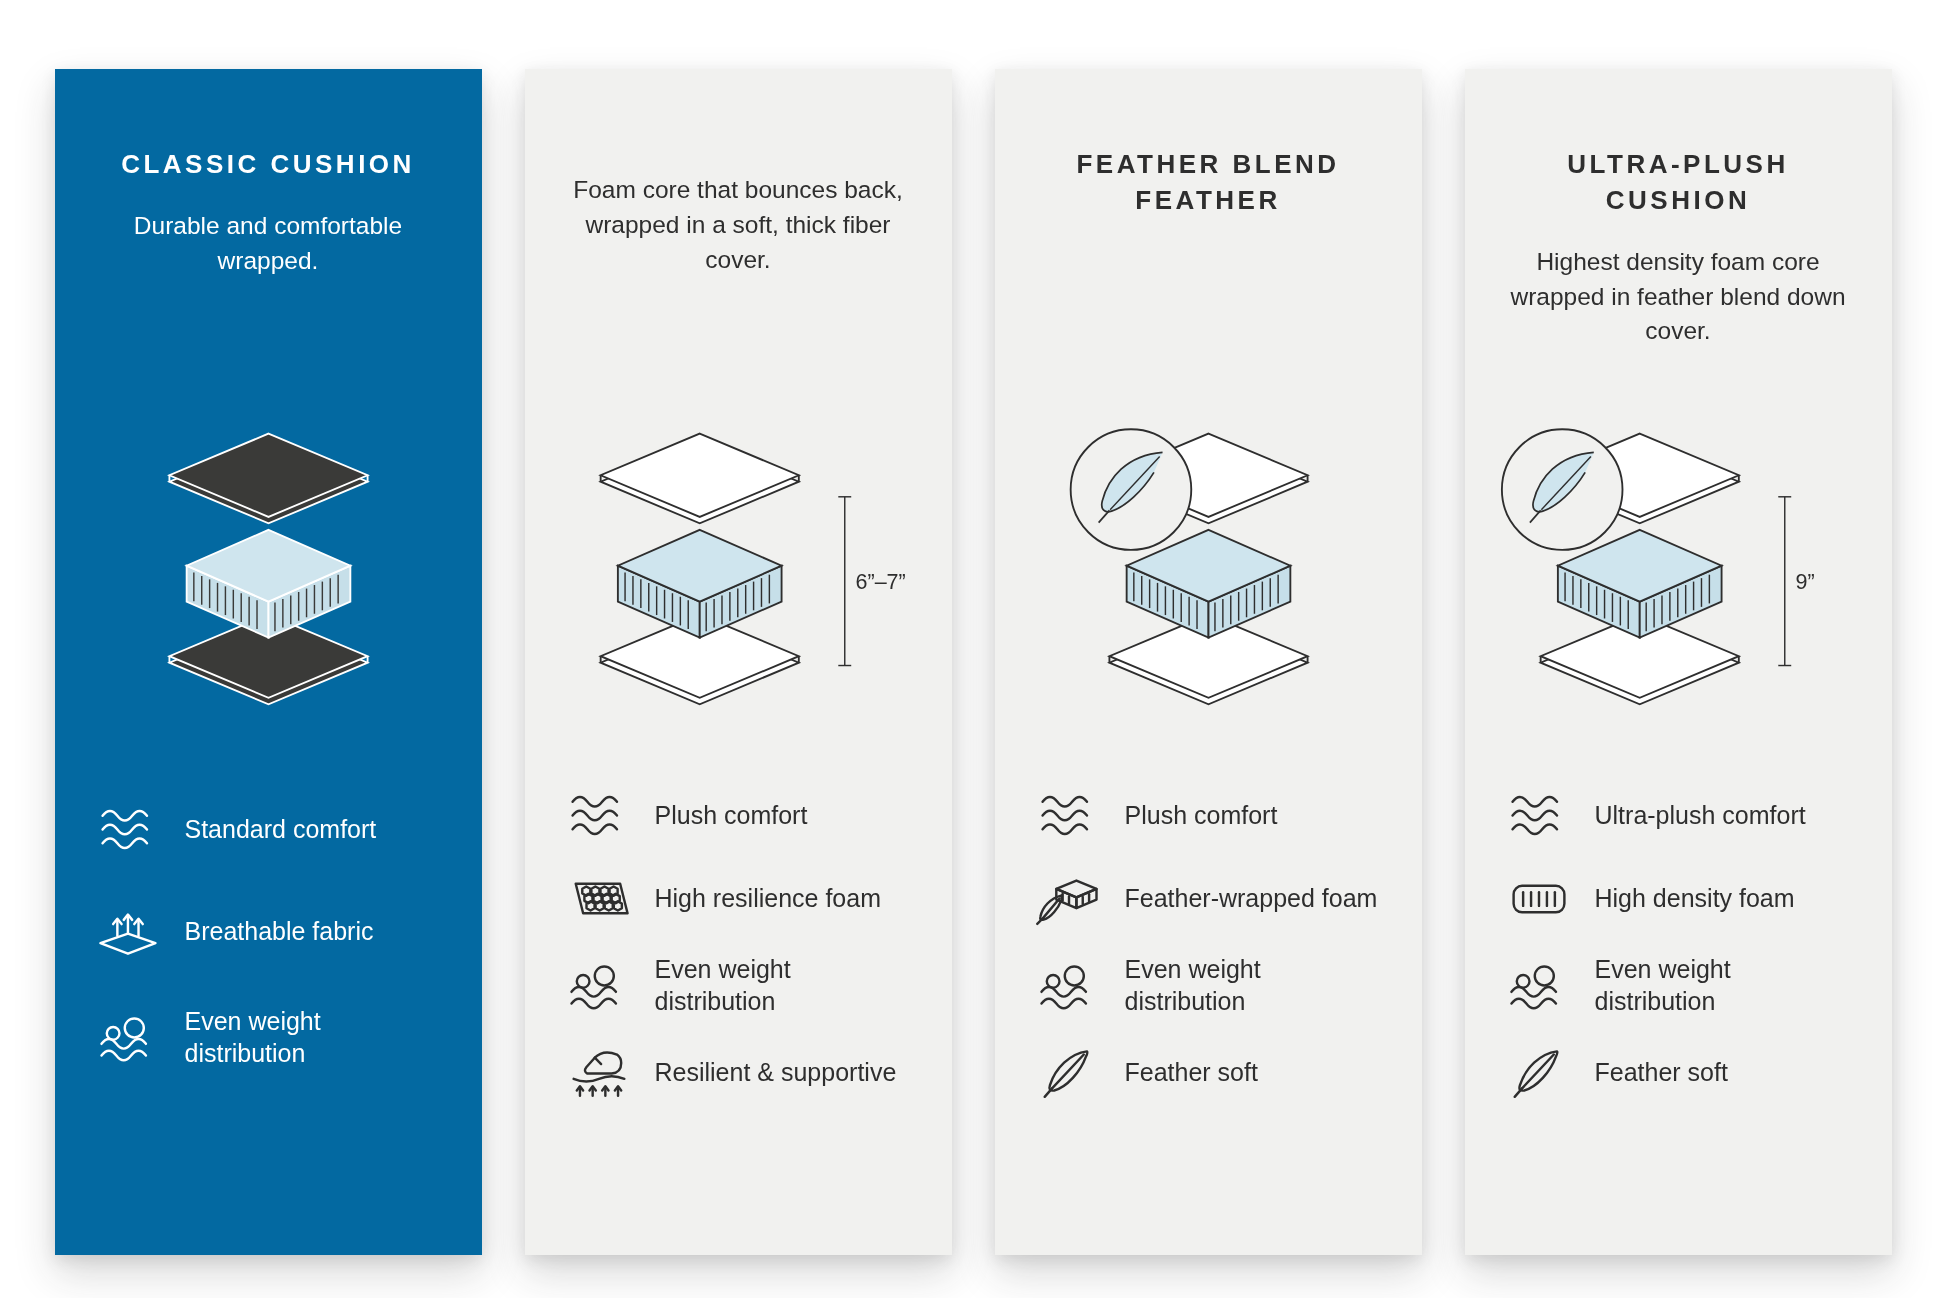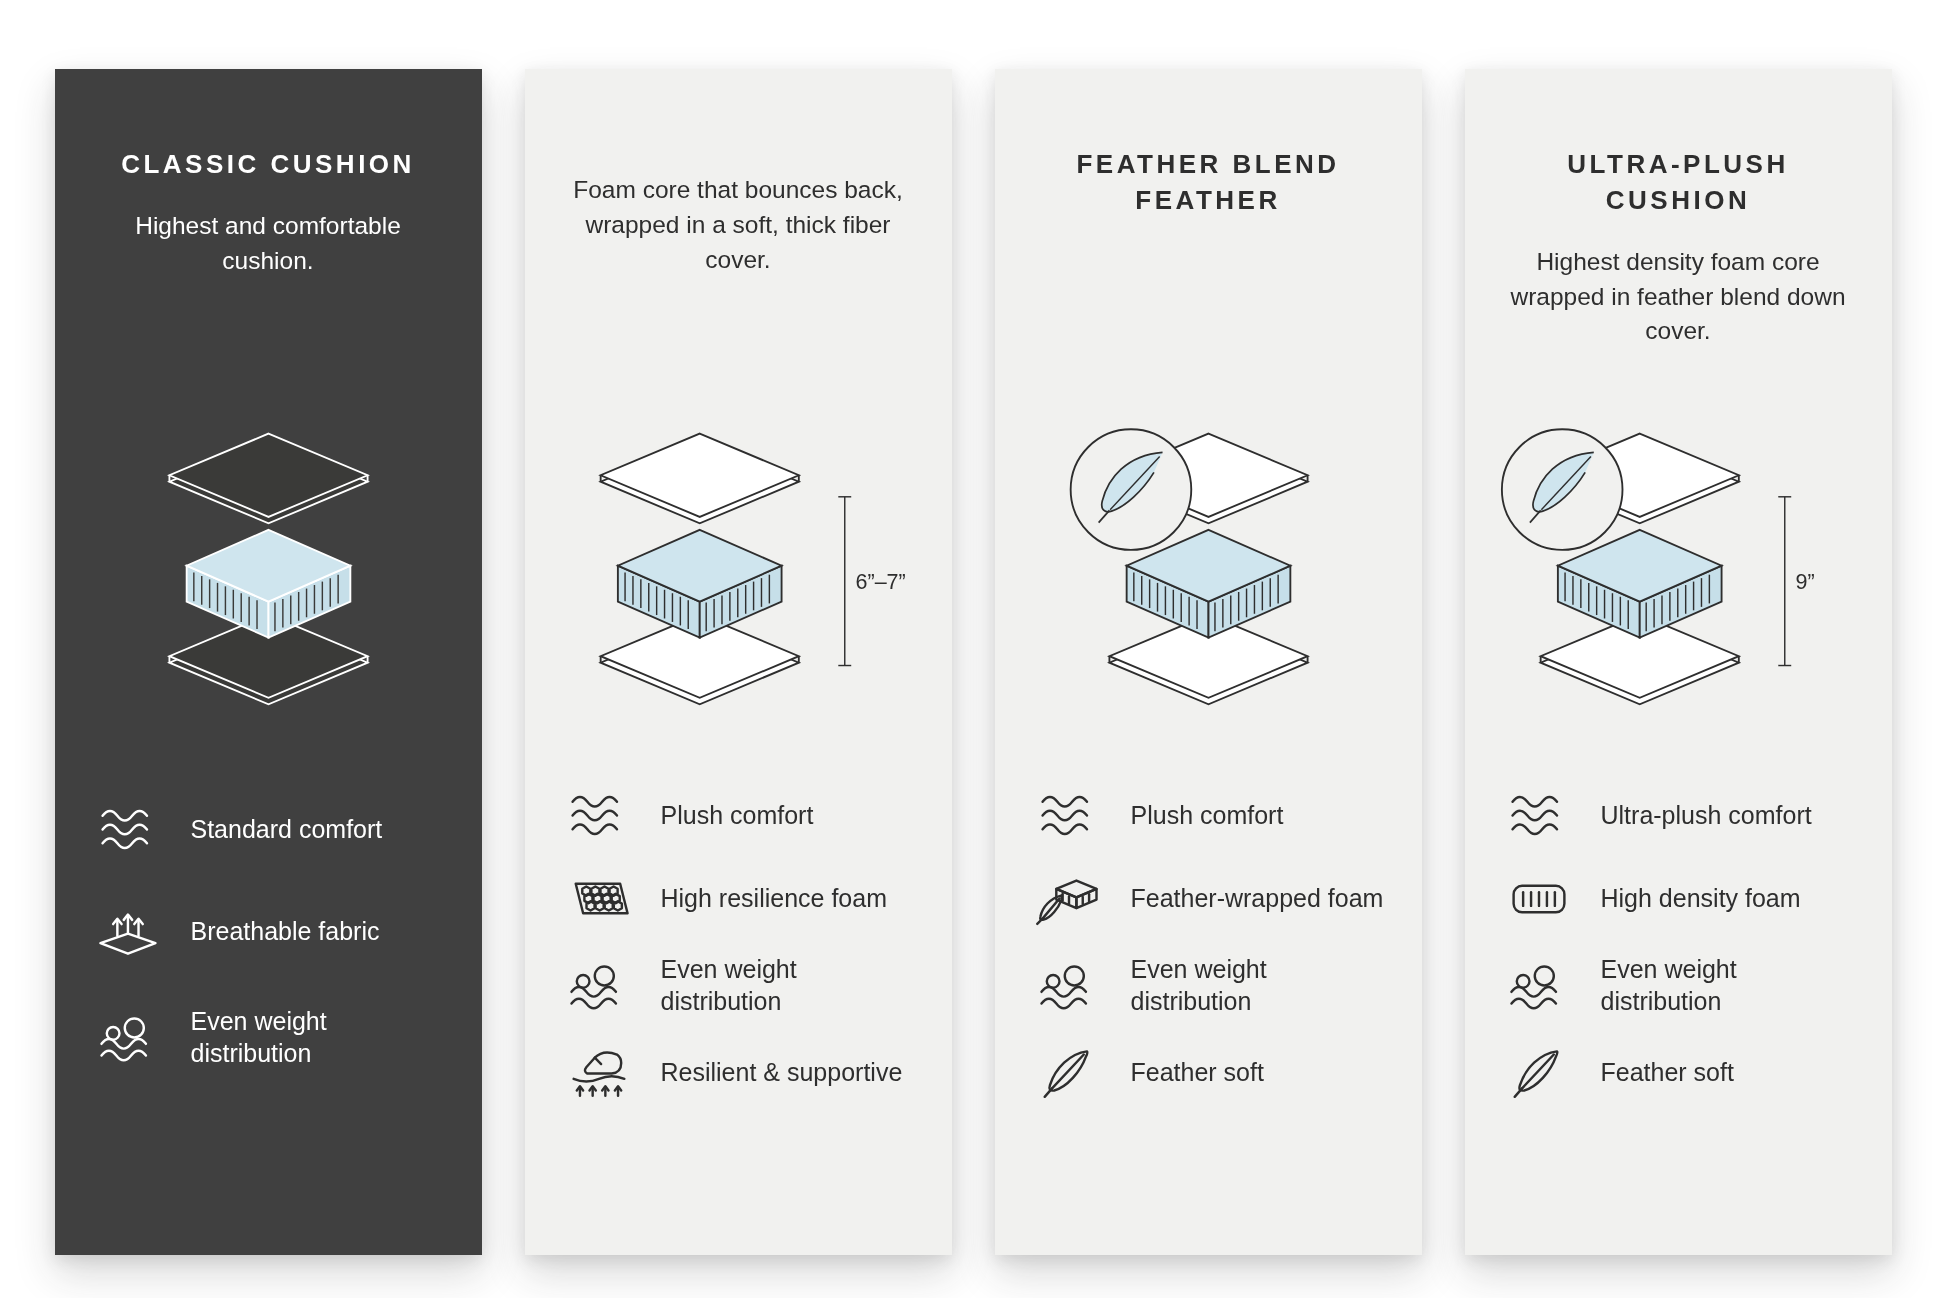--- a/index.html
+++ b/index.html
@@ -19,21 +19,21 @@
   .panel {
     width:427px;
     height:1186px;
     background:#f1f1ef;
     box-shadow:0 18px 38px rgba(40,40,40,.18), 0 5px 14px rgba(40,40,40,.10);
     display:flex;
     flex-direction:column;
     align-items:center;
     padding:0 34px;
   }
-  .panel.dark { background:#404040; color:#ffffff; }
+  .panel.dark { background:#0369a1; color:#ffffff; }
   .panel.light { color:#2e2e2e; }
   .header {
     height:290px;
     padding-top:78px;
     text-align:center;
     width:100%;
   }
   .title {
     font-size:26px;
     font-weight:bold;
@@ -58,21 +58,21 @@
     list-style:none;
     display:flex;
     flex-direction:column;
     gap:27px;
     padding:8px 2px 0;
   }
   .panel.dark .features { gap:46px; padding-top:22px; }
   .feature {
     display:flex;
     align-items:center;
-    gap:24px;
+    gap:18px;
     min-height:56px;
   }
   .ficon {
     width:76px;
     flex:none;
     display:flex;
     justify-content:center;
     align-items:center;
   }
   .panel.light .ficon { color:#2e2e2e; }
@@ -82,21 +82,21 @@
     line-height:1.28;
   }
 </style>
 </head>
 <body>
 
 <main class="panels" id="panels">
     <section class="panel dark">
     <header class="header">
       <h2 class="title">CLASSIC CUSHION</h2>
-      <p class="desc">Highest and comfortable cushion.</p>
+      <p class="desc">Durable and comfortable wrapped.</p>
     </header>
     <div class="diagram">
         <svg viewBox="0 0 500 400" width="392" font-family="Liberation Sans, sans-serif">
           <g>
             <polygon points="250,21 388,79 250,137 112,79" fill="#3a3a38" stroke="#ffffff" stroke-width="2.6"></polygon>
             <line x1="112" y1="70" x2="112" y2="79" stroke="#ffffff" stroke-width="2.6"></line>
             <line x1="388" y1="70" x2="388" y2="79" stroke="#ffffff" stroke-width="2.6"></line>
             <polygon points="250,12 388,70 250,128 112,70" fill="#3a3a38" stroke="#ffffff" stroke-width="2.6"></polygon>
           </g>
           <g>

